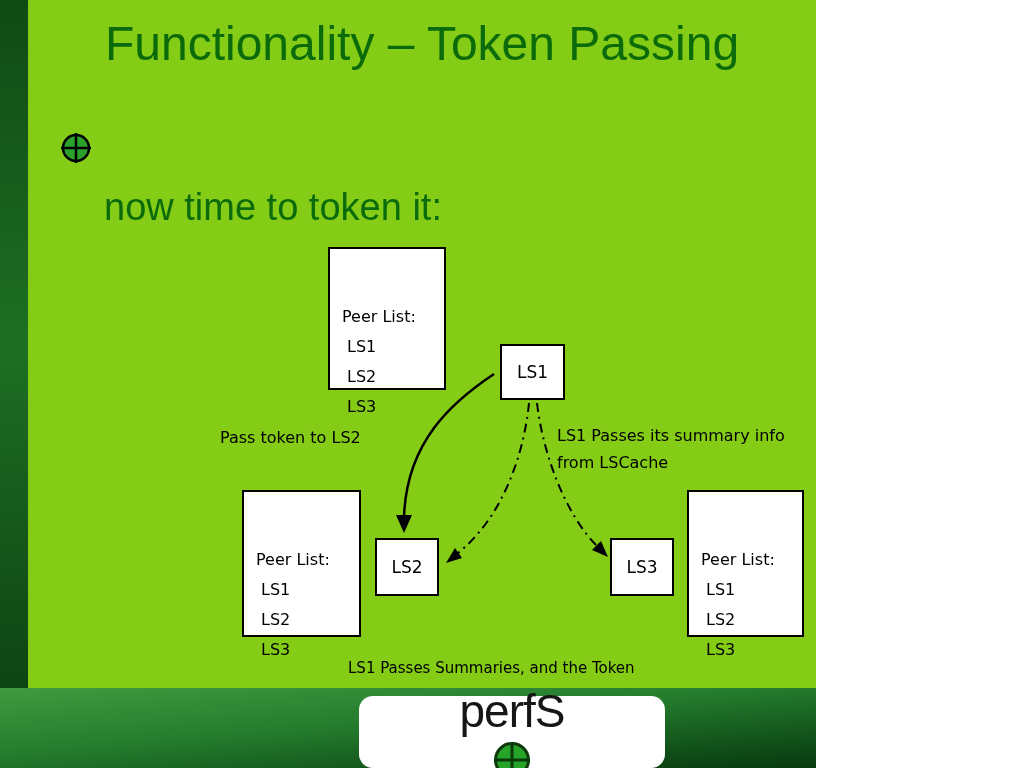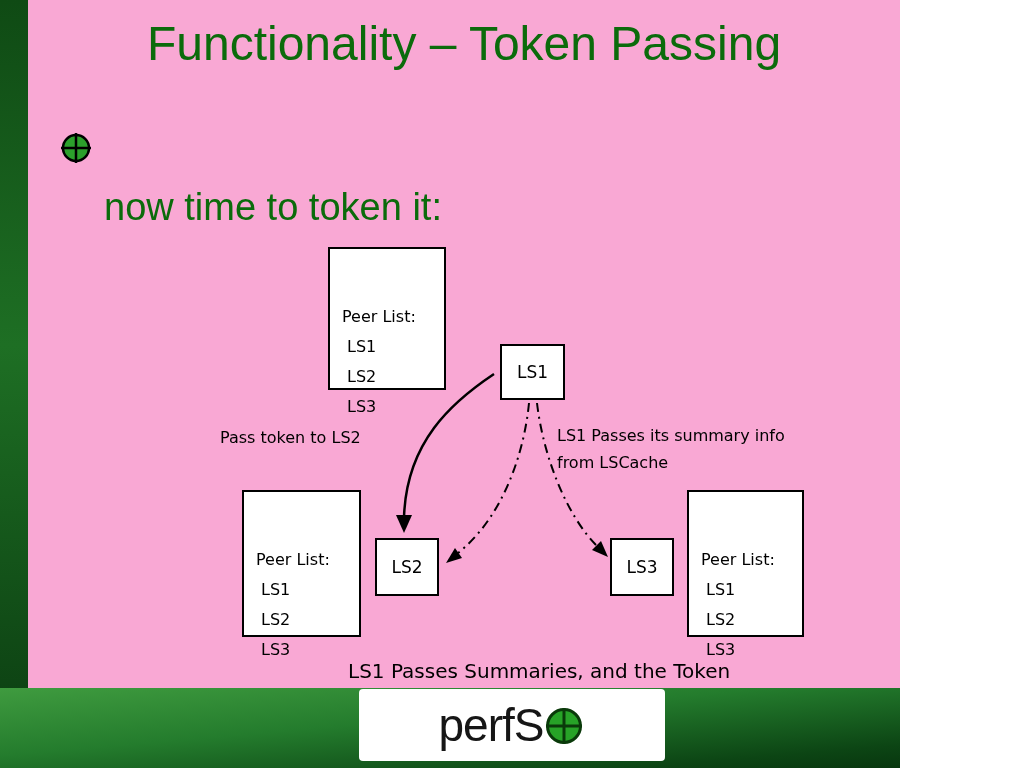--- a/index.html
+++ b/index.html
@@ -1,18 +1,18 @@
 <!DOCTYPE html>
 <html><head>
 <meta charset="utf-8">
 <style>
   html, body { margin:0; padding:0; background:#ffffff; }
   .slide {
-    position:relative; width:900px; height:768px; overflow:hidden;
-    background:#f9a8d4; font-family:"Liberation Sans", sans-serif;
+    position:relative; width:816px; height:768px; overflow:hidden;
+    background:#84cc16; font-family:"Liberation Sans", sans-serif;
   }
   
   .left-bar {
     position:absolute; left:0; top:0; width:28px; height:768px;
     background:linear-gradient(180deg,#0f4a14 0%, #1e6f24 45%, #0a3a10 100%);
   }
   
   .title {
     position:absolute; top:16px; left:28px; right:0; margin:0;
     text-align:center; font-size:48px; font-weight:400; color:#0b6b0b;
@@ -42,30 +42,30 @@
     font-family:"DejaVu Sans", sans-serif; font-size:17px; color:#000;
   }
   #node-ls1 { left:500px; top:344px; width:65px; height:56px; }
   #node-ls2 { left:375px; top:538px; width:64px; height:58px; }
   #node-ls3 { left:610px; top:538px; width:64px; height:58px; }
   .diagram-label {
     position:absolute; font-family:"DejaVu Sans", sans-serif; font-size:16px; color:#000;
   }
   #label-pass    { left:220px; top:428px; }
   #label-summary { left:557px; top:422px; line-height:27px; }
-  #caption       { left:348px; top:659px; font-size:20px; }
+  #caption       { left:348px; top:659px; font-size:15px; }
   
   .banner {
     position:absolute; left:0; top:688px; width:1024px; height:80px;
     background:linear-gradient(175deg,#3f9b3f 0%, #247c2d 40%, #0c4514 80%, #06300c 100%);
   }
   .logo-plate {
-    position:absolute; left:50%; top:1px; transform:translateX(-50%);
-    width:306px; height:72px; background:#ffffff; border-radius:4px;
-    display:flex; align-items:center; justify-content:center;
+    position:absolute; left:50%; top:8px; transform:translateX(-50%);
+    width:306px; height:72px; background:#ffffff; border-radius:14px;
+    display:flex; align-items:center; justify-content:center;flex-direction:column;
   }
   .logo-text {
     font-size:46px; color:#161616; font-weight:400; letter-spacing:-1px;
     font-family:"Liberation Sans", sans-serif;
   }
   .logo-o { width:40px; height:40px; margin:2px 1px 0 1px; }
 </style>
 </head>
 <body>
 

